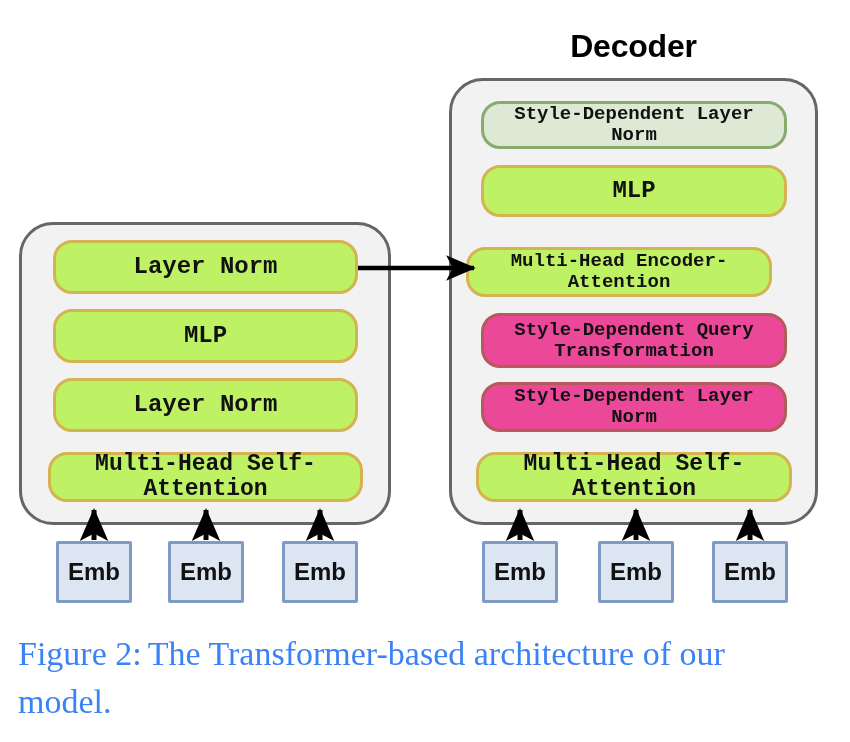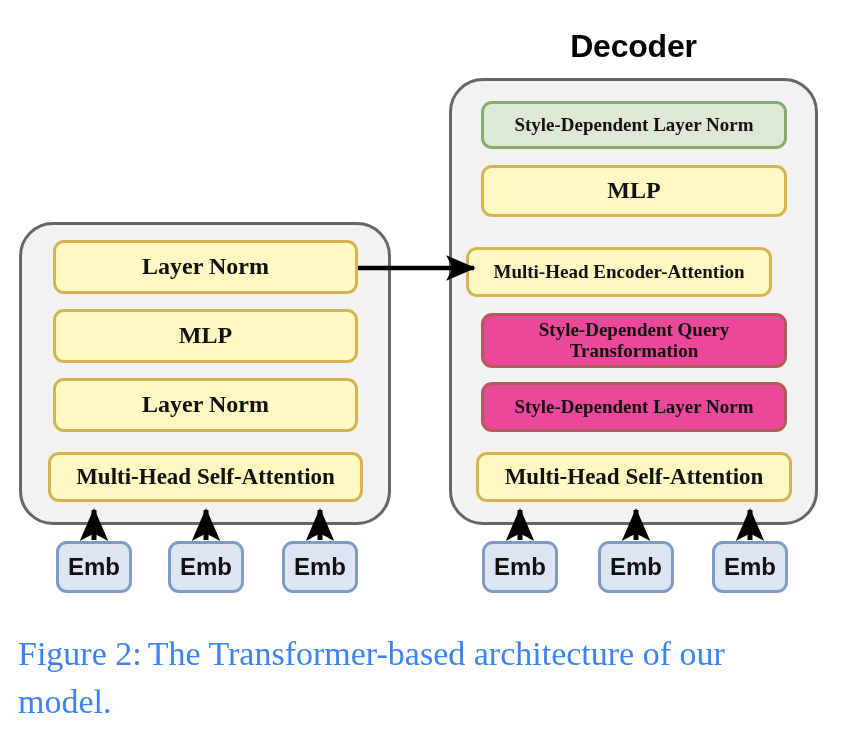--- a/index.html
+++ b/index.html
@@ -44,34 +44,34 @@
     border-radius: 34px;
     box-sizing: border-box;
   }
   #encoder-container { left: 19px;  top: 222px; width: 372px; height: 303px; }
   #decoder-container { left: 449px; top: 78px;  width: 369px; height: 447px; }
 
   
   .layer-box {
     position: absolute;
     box-sizing: border-box;
-    border-radius: 11px;
+    border-radius: 19px;
     border-width: 3px;
     border-style: solid;
     display: flex;
     align-items: center;
     justify-content: center;
     text-align: center;
-    font-family: Liberation Serif, serif;
+    font-family: Liberation Mono, monospace;
     font-weight: bold;
     color: #111111;
     line-height: 1.08;
     padding: 0 5px;
   }
-  .layer-box.yellow { background: #fef9c3; border-color: #d4b451; }
+  .layer-box.yellow { background: #bef264; border-color: #d4b451; }
   .layer-box.green  { background: #dde9d5; border-color: #86ab6d; }
   .layer-box.red    { background: #ec4899; border-color: #b35a5a; }
 
   
   #enc-box-0 { left: 53px; top: 240px; width: 305px; height: 54px; font-size: 24px; }
   #enc-box-1 { left: 53px; top: 309px; width: 305px; height: 54px; font-size: 24px; }
   #enc-box-2 { left: 53px; top: 378px; width: 305px; height: 54px; font-size: 24px; }
   #enc-box-3 { left: 48px; top: 452px; width: 315px; height: 50px; font-size: 23px; }
 
   
@@ -80,25 +80,25 @@
   #dec-box-2 { left: 466px; top: 247px; width: 306px; height: 50px; font-size: 19px; }
   #dec-box-3 { left: 481px; top: 313px; width: 306px; height: 55px; font-size: 19px; }
   #dec-box-4 { left: 481px; top: 382px; width: 306px; height: 50px; font-size: 19px; }
   #dec-box-5 { left: 476px; top: 452px; width: 316px; height: 50px; font-size: 23px; }
 
   
   .emb-box {
     position: absolute;
     box-sizing: border-box;
     width: 76px;
-    height: 52px;
+    height: 62px;
     top: 541px;
     background: #dce5f2;
     border: 3px solid #7f9ac4;
-    border-radius: 11px;
+    border-radius: 2px;
     display: flex;
     align-items: center;
     justify-content: center;
     font-family: "Liberation Sans", sans-serif;
     font-weight: bold;
     font-size: 24px;
     color: #111111;
   }
   #emb-enc-0 { left: 56px; }
   #emb-enc-1 { left: 168px; }

